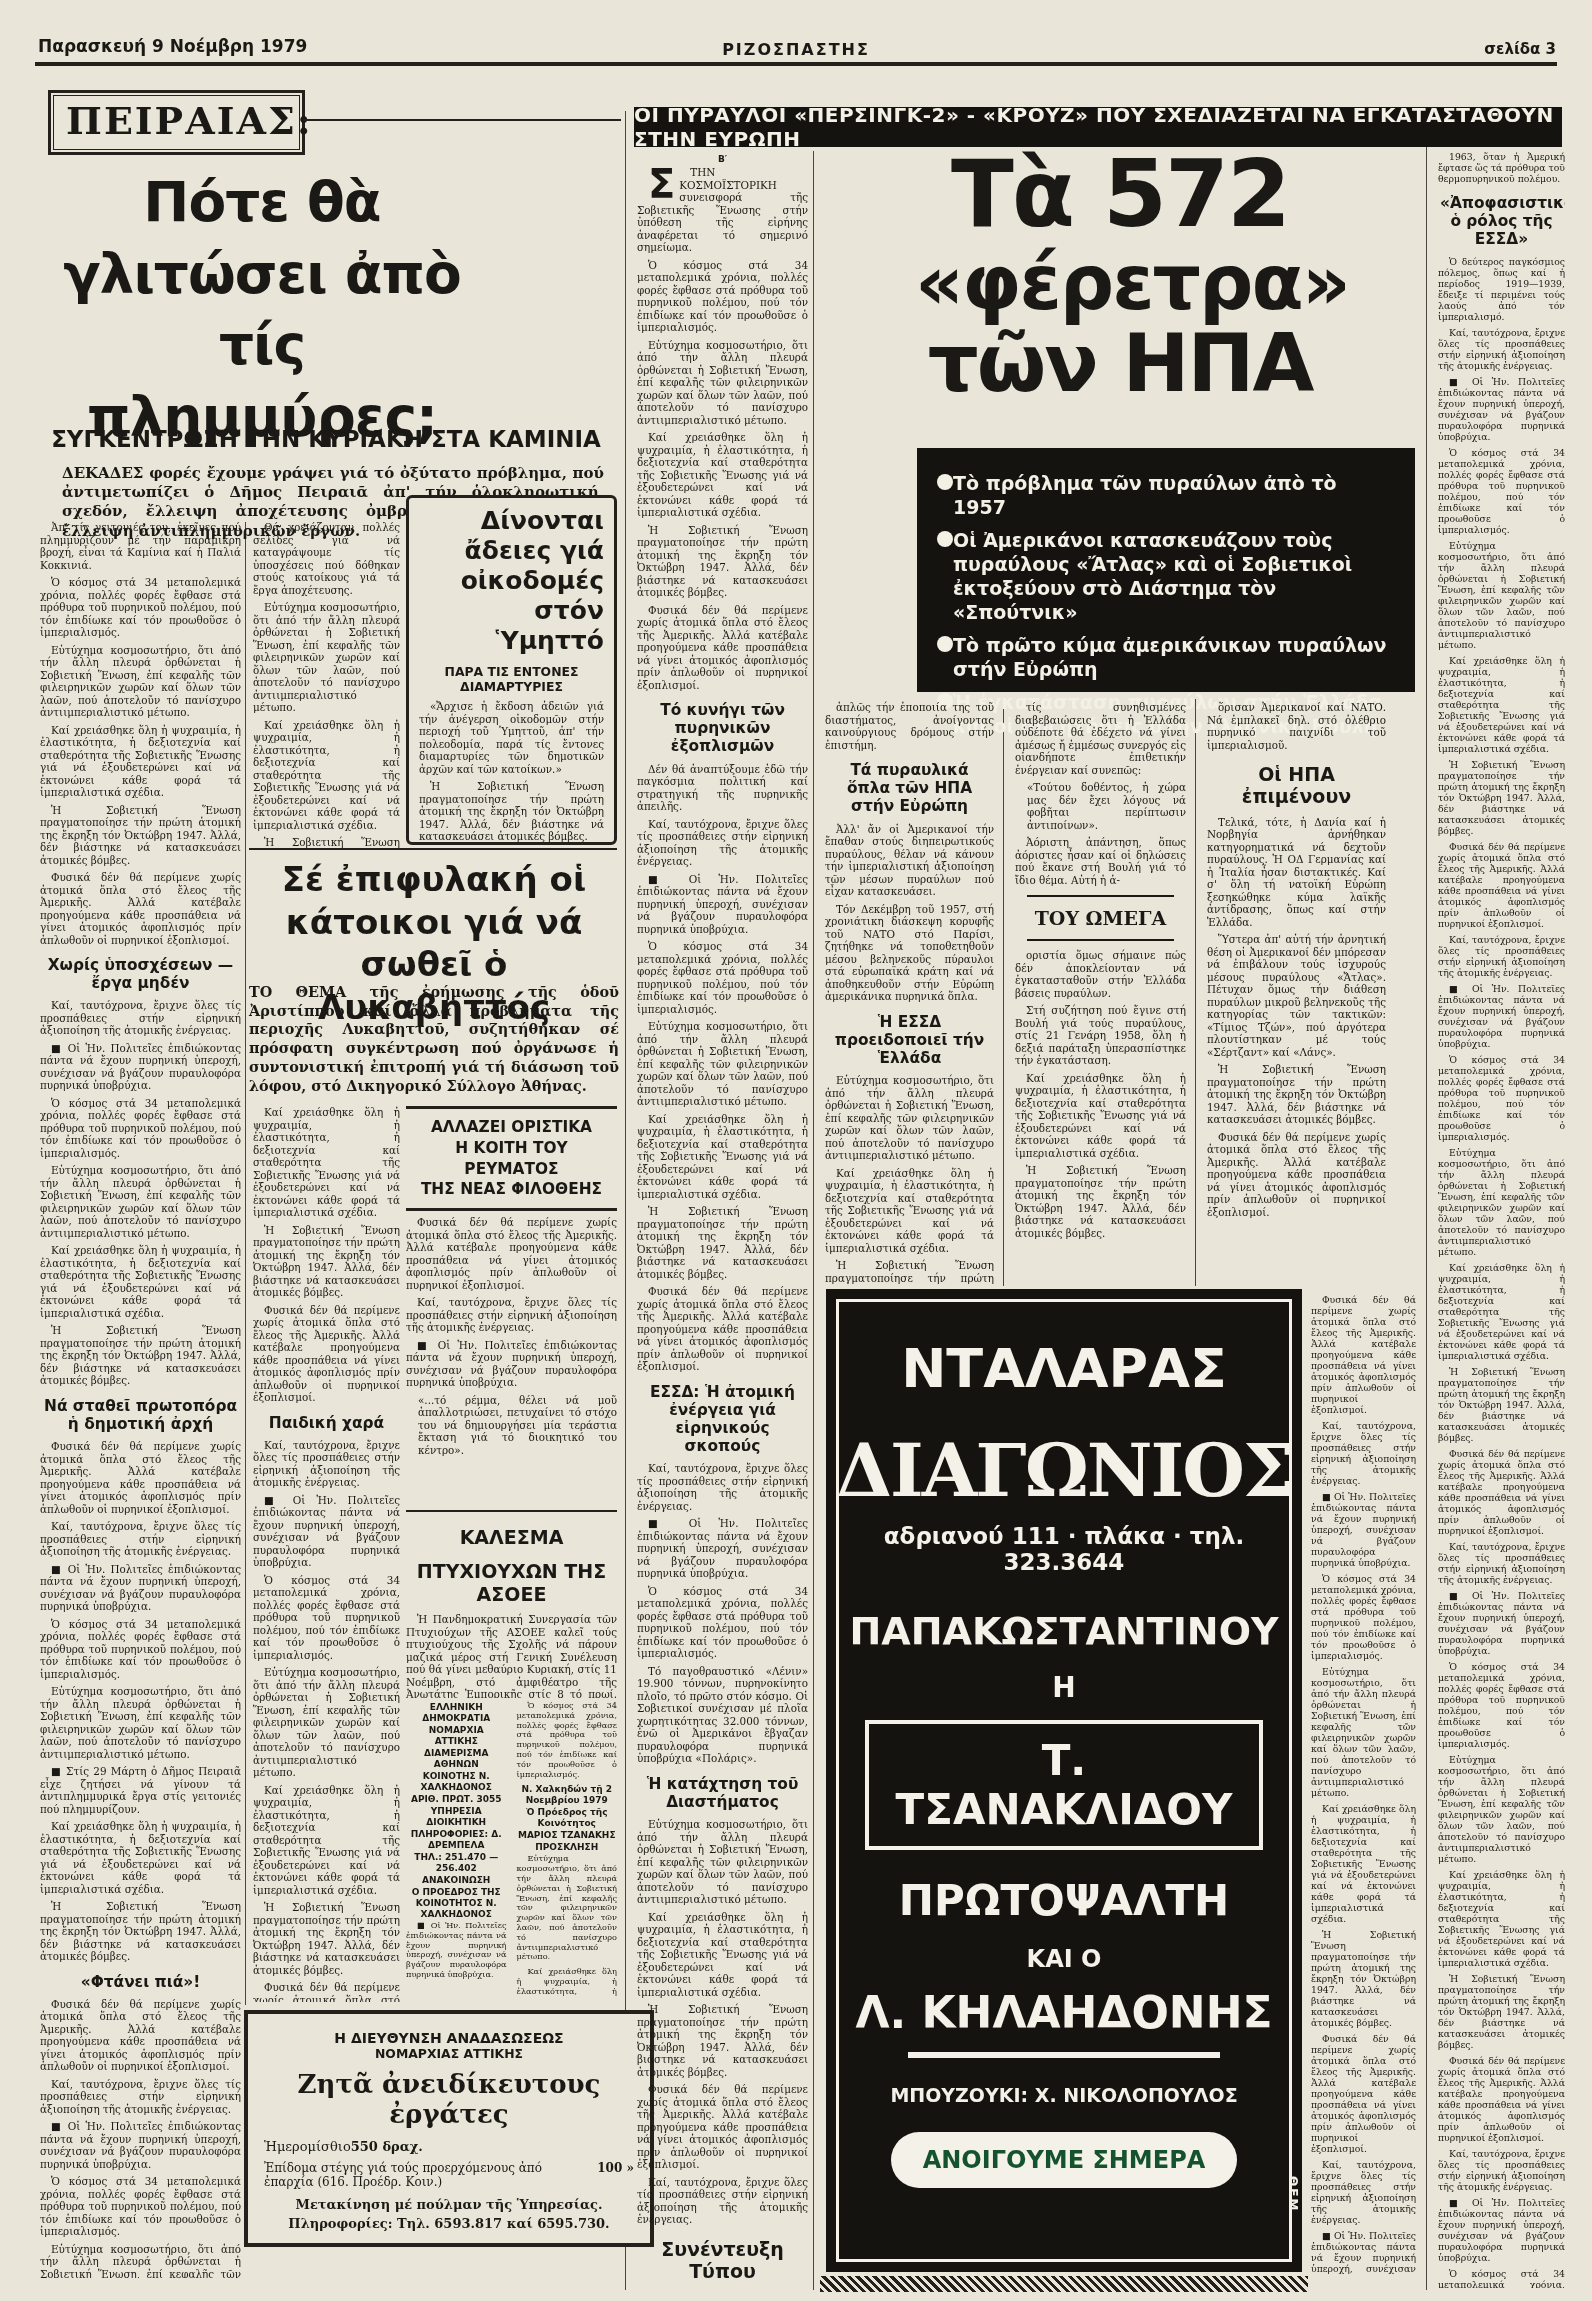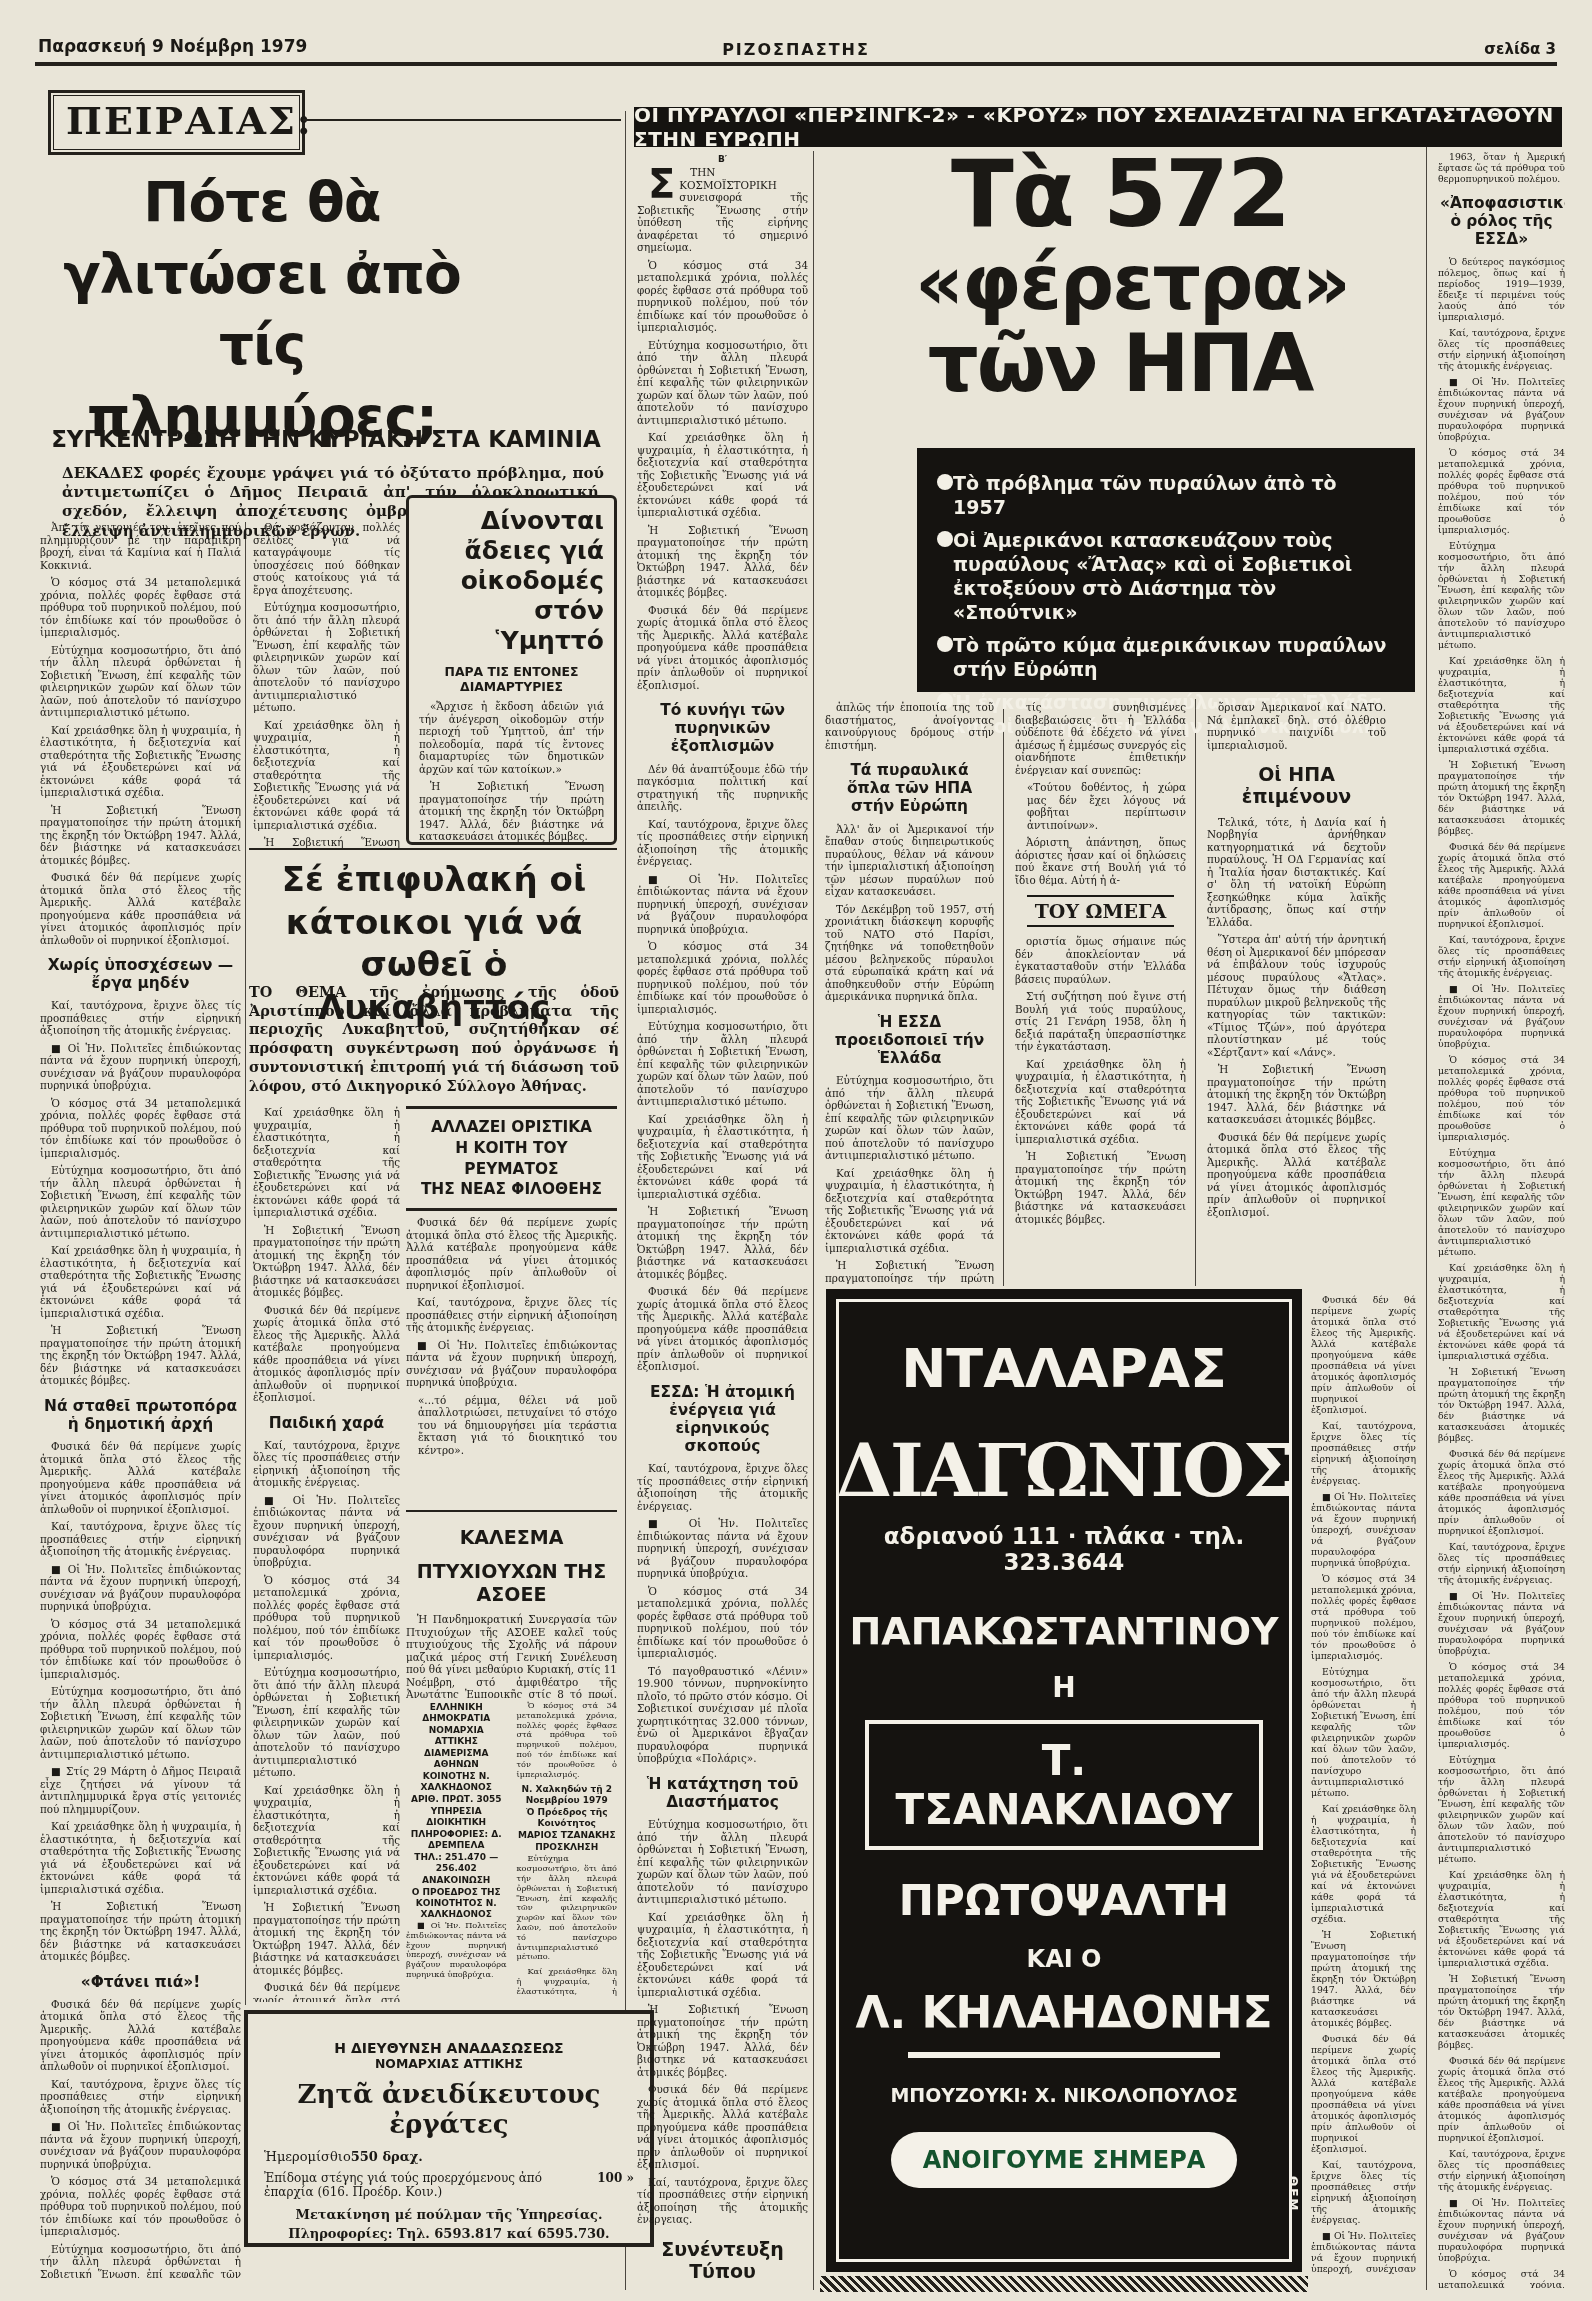--- a/index.html
+++ b/index.html
@@ -12,21 +12,21 @@
   
   .hdr{font-family:"DejaVu Sans",sans-serif;font-weight:bold}
   
   .colflow{position:absolute;overflow:hidden;text-align:justify}
   .colflow p{margin:0 0 5px 0;font-size:10.4px;line-height:12.5px;text-indent:11px}
   .colflow p.bq{margin-left:12px;text-indent:0;}
   .colflow .ch{font-family:"DejaVu Sans",sans-serif;font-weight:bold;text-align:center;
                font-size:15.4px;line-height:1.18;margin:10px 2px 7px 2px}
   .colflow .chBig{font-size:19px;margin:12px 2px 8px 2px}
   .colflow .framehead{border-top:2px solid #1b1915;border-bottom:2px solid #1b1915;
-               width:86%;margin:9px auto 8px auto;padding:3px 0;text-align:center;
+               width:86%;margin:9px auto 8px auto;padding:10px 0;text-align:center;
                font-family:"DejaVu Serif",serif;font-weight:bold;font-size:19px}
   .colflow .cline{text-align:center;font-family:"DejaVu Sans",sans-serif;font-weight:bold;
                font-size:9px;line-height:11px;margin:1px 0;text-indent:0}
   .colflow .dropcap{float:left;font-family:"DejaVu Sans",sans-serif;font-weight:bold;
                font-size:40px;line-height:32px;margin:2px 4px 0 0}
   .small9 p{font-size:9.3px;line-height:11px}
   .small8 p{font-size:8.2px;line-height:9.8px}
   
   .blackbox{background:#151310;color:#f3f0e6}
   .bullet-item{display:flex;gap:0;margin:9px 0;font-family:"DejaVu Sans",sans-serif;
@@ -163,21 +163,21 @@
     <p>■ Οἱ Ἡν. Πολιτεῖες ἐπιδιώκοντας πάντα νά ἔχουν πυρηνική ὑπεροχή, συνέχισαν νά βγάζουν πυραυλοφόρα πυρηνικά ὑποβρύχια.</p>
     <p>Ὁ κόσμος στά 34 μεταπολεμικά χρόνια, πολλές φορές ἔφθασε στά πρόθυρα τοῦ πυρηνικοῦ πολέμου, πού τόν ἐπιδίωκε καί τόν προωθοῦσε ὁ ἰμπεριαλισμός.</p>
     <div class="cline">Ν. Χαλκηδών τῇ 2 Νοεμβρίου 1979</div>
     <div class="cline">Ὁ Πρόεδρος τῆς Κοινότητος</div>
     <div class="cline">ΜΑΡΙΟΣ ΤΖΑΝΑΚΗΣ</div>
     <div class="cline">ΠΡΟΣΚΛΗΣΗ</div>
     <p>Εὐτύχημα κοσμοσωτήριο, ὅτι ἀπό τήν ἄλλη πλευρά ὀρθώνεται ἡ Σοβιετική Ἕνωση, ἐπί κεφαλῆς τῶν φιλειρηνικῶν χωρῶν καί ὅλων τῶν λαῶν, πού ἀποτελοῦν τό πανίσχυρο ἀντιιμπεριαλιστικό μέτωπο.</p>
     <p>Καί χρειάσθηκε ὅλη ἡ ψυχραιμία, ἡ ἐλαστικότητα, ἡ δεξιοτεχνία καί σταθερότητα τῆς Σοβιετικῆς Ἕνωσης γιά νά ἐξουδετερώνει καί νά ἐκτονώνει κάθε φορά τά ἰμπεριαλιστικά σχέδια.</p>
   </div>
 
-<div class="abs borderbox" style="left:244px;top:2010px;width:410px;height:237px;border-width:4px;padding:26px 16px;box-sizing:border-box">
+<div class="abs borderbox" style="left:244px;top:2010px;width:410px;height:237px;border-width:4px;padding:16px 16px;box-sizing:border-box">
   <div style="text-align:center;font-family:'DejaVu Sans',sans-serif;font-weight:bold;font-size:14px">Η ΔΙΕΥΘΥΝΣΗ ΑΝΑΔΑΣΩΣΕΩΣ</div>
   <div style="text-align:center;font-family:'DejaVu Sans',sans-serif;font-weight:bold;font-size:12.4px">ΝΟΜΑΡΧΙΑΣ ΑΤΤΙΚΗΣ</div>
   <div style="text-align:center;font-weight:bold;font-size:26px;margin:8px 0 10px 0">Ζητᾶ ἀνειδίκευτους ἐργάτες</div>
   <div style="display:flex;justify-content:flex-start;font-size:13px;margin-bottom:7px">
     <span>Ἡμερομίσθιο</span>
     <span style="font-weight:bold">550 δραχ.</span>
   </div>
   <div style="display:flex;justify-content:space-between;gap:10px;font-size:12px;margin-bottom:8px">
     <span style="max-width:299px">Ἐπίδομα στέγης γιά τούς προερχόμενους ἀπό ἐπαρχία (616. Προέδρ. Κοιν.)</span>
     <span style="font-weight:bold">100  »</span>

